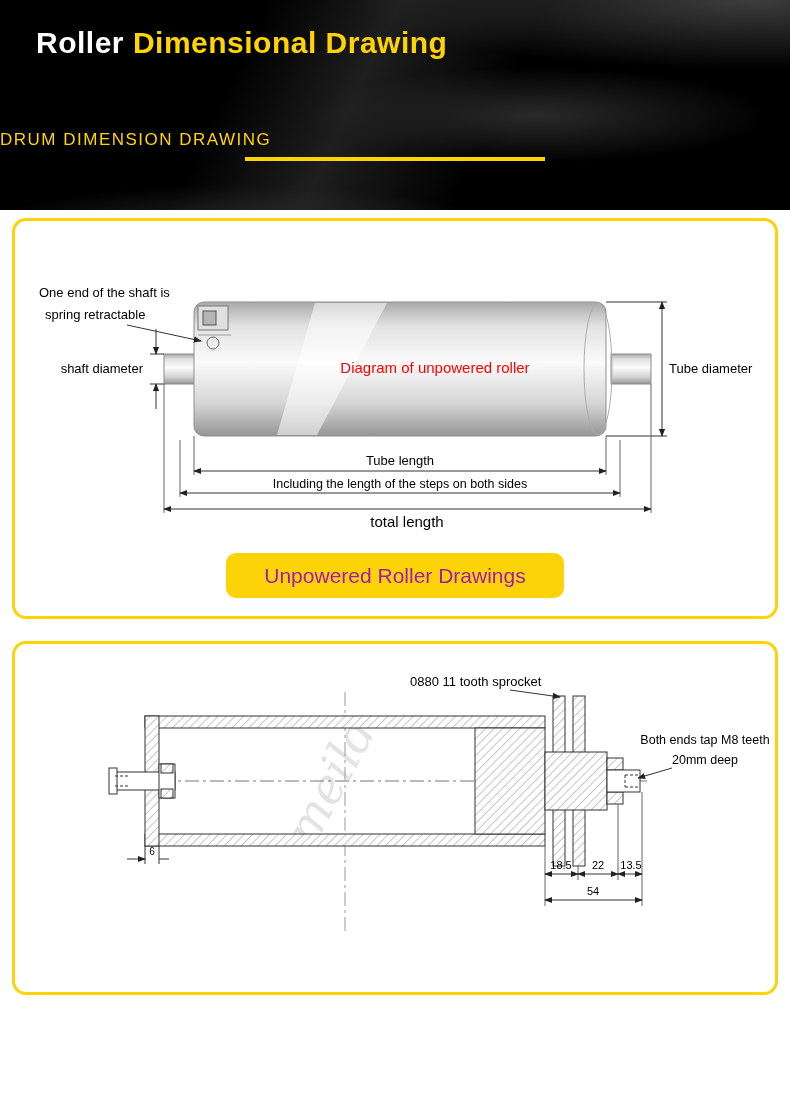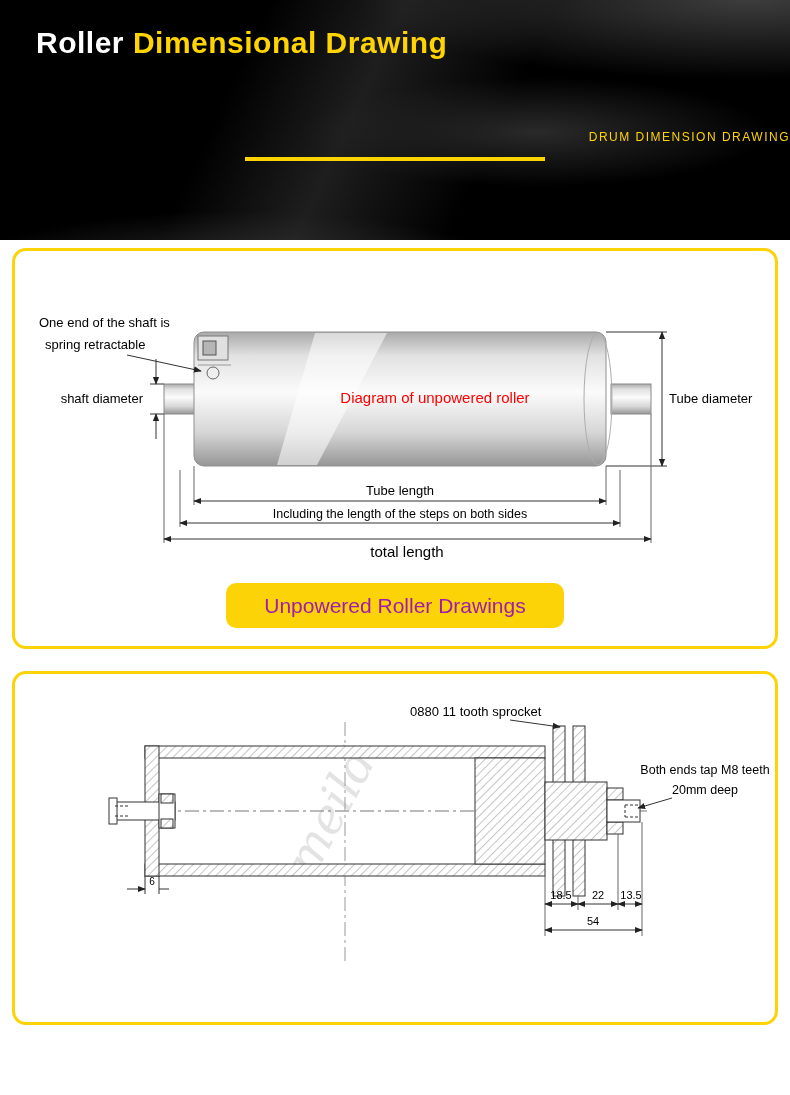--- a/index.html
+++ b/index.html
@@ -4,36 +4,36 @@
 <style>
   html,body{margin:0;padding:0;}
   body{
     width:790px;height:1095px;overflow:hidden;background:#fff;
     font-family:"Liberation Sans", sans-serif;color:#111;
   }
   svg{overflow:visible;display:block;font-family:"Liberation Sans", sans-serif;}
 
   
   .header{
-    position:relative;height:240px;
+    position:relative;height:210px;
     background:
       radial-gradient(90% 60% at 95% 0%, #3d3d3d 0%, rgba(0,0,0,0) 55%),
       radial-gradient(60% 45% at 30% 115%, #303030 0%, rgba(0,0,0,0) 60%),
       radial-gradient(45% 35% at 68% 55%, #2a2a2a 0%, rgba(0,0,0,0) 65%),
       linear-gradient(115deg, #000 30%, #1e1e1e 45%, #000 62%),
       #020202;
   }
   .title{
     position:absolute;left:36px;top:26px;
     font-size:30px;font-weight:bold;color:#fff;letter-spacing:.5px;
   }
   .title .yellow{color:#ffd400;}
   .subtitle{
-    position:absolute;top:130px;left:0;width:100%;text-align:right;
-    color:#ffd400;font-size:12px;letter-spacing:1.5px;font-weight:500;
+    position:absolute;top:130px;left:0;width:100%;text-align:left;
+    color:#ffd400;font-size:17px;letter-spacing:1.5px;font-weight:500;
   }
   .subtitle-underline{
     position:absolute;top:157px;left:50%;transform:translateX(-50%);
     width:300px;height:4px;background:#ffd400;
   }
 
   
   .panel{
     margin:0 12px;background:#fff;border:3px solid #fcd306;border-radius:14px;
   }

